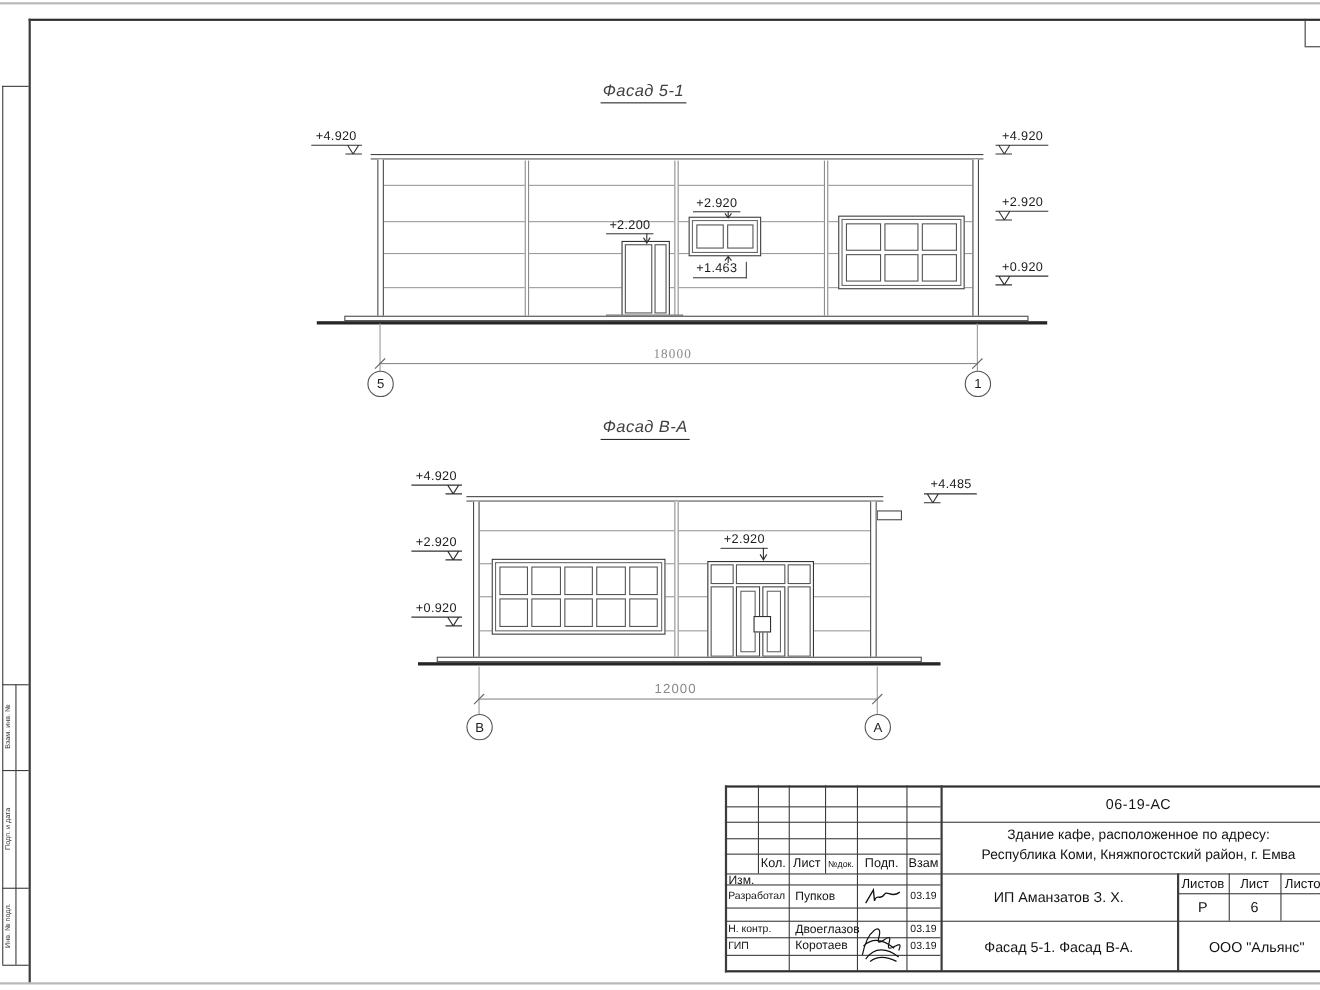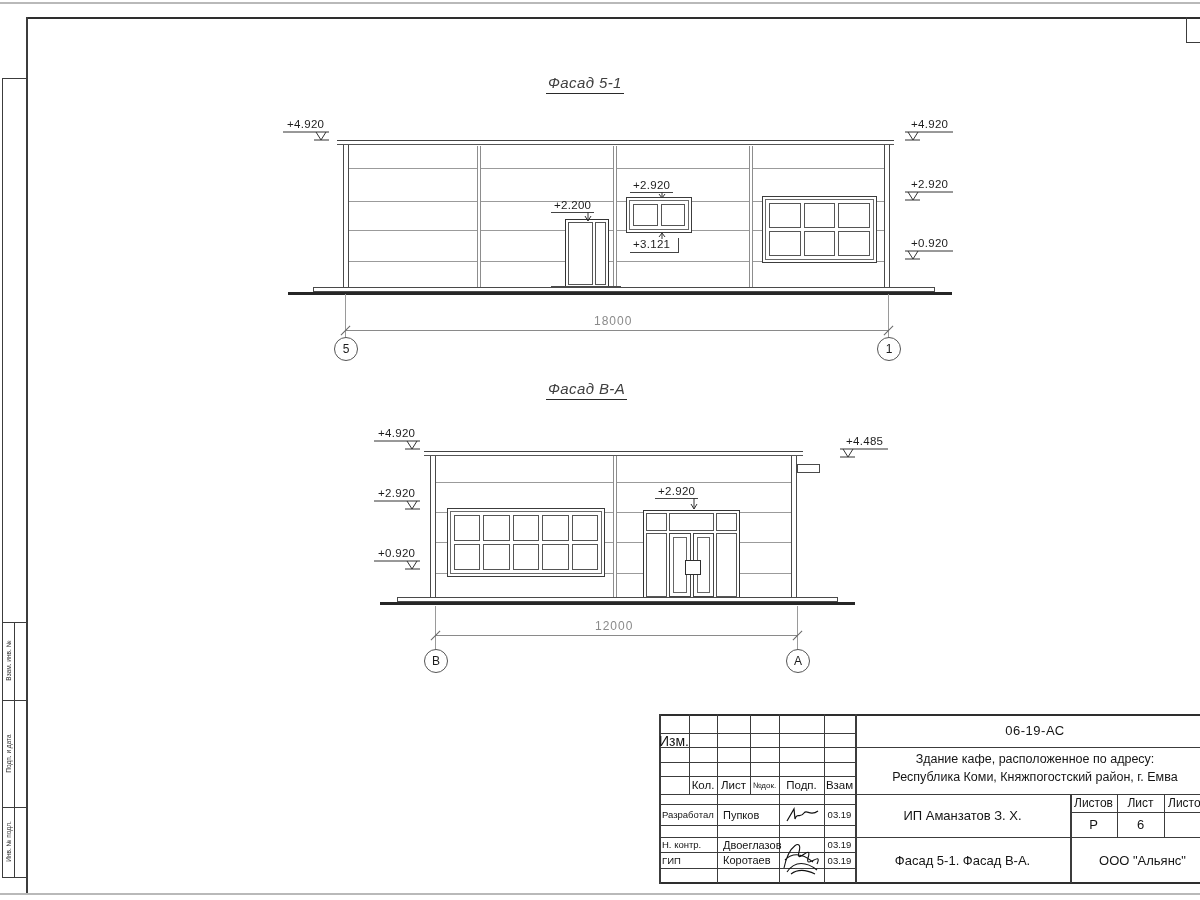--- a/index.html
+++ b/index.html
@@ -134,28 +134,28 @@
     </svg>
 
   <div class="etext" style="left:630px;top:179px;border-bottom:1px solid #444;padding:0 3px 1px 3px;">+2.920</div>
   <svg class="eline" style="left:657px;top:192px;" width="10" height="6" viewBox="0 0 10 6">
       <path d="M5,0 V6 M2,2 L5,6 L8,2" stroke="#333" fill="none" stroke-width="1"></path>
     </svg>
 
   <svg class="eline" style="left:657px;top:233px;" width="10" height="6" viewBox="0 0 10 6">
       <path d="M5,6 V0 M2,4 L5,0 L8,4" stroke="#333" fill="none" stroke-width="1"></path>
     </svg>
-  <div class="etext" style="left:630px;top:238px;border-bottom:1px solid #444;border-right:1px solid #444;padding:0 8px 2px 3px;">+3.121</div>
+  <div class="etext" style="left:630px;top:238px;border-bottom:1px solid #444;border-right:1px solid #444;padding:0 8px 2px 3px;">+1.463</div>
 
   <div class="ext" style="left:345px;top:294px;height:46px;"></div>
   <div class="ext" style="left:888px;top:294px;height:46px;"></div>
   <div class="diml" style="left:345px;top:330px;width:543px;"></div>
   <div class="tick" style="left:339px;top:330px;"></div>
   <div class="tick" style="left:882px;top:330px;"></div>
-  <div class="dimt" style="left:594px;top:314px;">18000</div>
+  <div class="dimt" style="left:594px;top:314px;font-family:Liberation Serif, serif;">18000</div>
   <div class="axis" style="left:334px;top:337px;">
       <span>5</span>
     </div>
   <div class="axis" style="left:877px;top:337px;">
       <span>1</span>
     </div>
 
   <div class="ftitle" style="left:546px;top:380px;"><span>Фасад В-А</span></div>
 
   <div class="cap" style="left:424px;top:451px;width:379px;height:5px;"></div>
@@ -277,21 +277,21 @@
   <div class="tbt" style="left:855px;top:794px;width:215px;height:43px;font-size:13px;">ИП Аманзатов З. Х.</div>
   <div class="tbt" style="left:855px;top:837px;width:215px;height:46px;font-size:13px;">Фасад 5-1. Фасад В-А.</div>
   <div class="tbt" style="left:1070px;top:837px;width:145px;height:46px;font-size:13px;">ООО "Альянс"</div>
 
   <div class="tbt" style="left:1070px;top:794px;width:47px;height:18px;font-size:12px;">Листов</div>
   <div class="tbt" style="left:1117px;top:794px;width:47px;height:18px;font-size:12px;">Лист</div>
   <div class="tbt" style="left:1164px;top:794px;width:47px;height:18px;font-size:12px;">Листов</div>
   <div class="tbt" style="left:1070px;top:812px;width:47px;height:25px;font-size:13px;">Р</div>
   <div class="tbt" style="left:1117px;top:812px;width:47px;height:25px;font-size:13px;">6</div>
 
-  <div class="tbt" style="left:659px;top:732px;width:30px;height:18px;font-size:14px;">Изм.</div>
+  <div class="tbt" style="left:659px;top:792px;width:30px;height:18px;font-size:11px;">Изм.</div>
   <div class="tbt" style="left:689px;top:776px;width:28px;height:18px;font-size:11.5px;">Кол.</div>
   <div class="tbt" style="left:717px;top:776px;width:33px;height:18px;font-size:11.5px;">Лист</div>
   <div class="tbt" style="left:750px;top:776px;width:29px;height:18px;font-size:8px;">№док.</div>
   <div class="tbt" style="left:779px;top:776px;width:45px;height:18px;font-size:11.5px;">Подп.</div>
   <div class="tbt" style="left:824px;top:776px;width:31px;height:18px;font-size:11.5px;">Взам</div>
 
   <div class="tbl" style="left:662px;top:804px;width:55px;height:21px;font-size:9.5px;">Разработал</div>
   <div class="tbl" style="left:723px;top:804px;width:55px;height:21px;font-size:11px;">Пупков</div>
   <div class="tbt" style="left:824px;top:804px;width:31px;height:21px;font-size:9.5px;">03.19</div>
 

